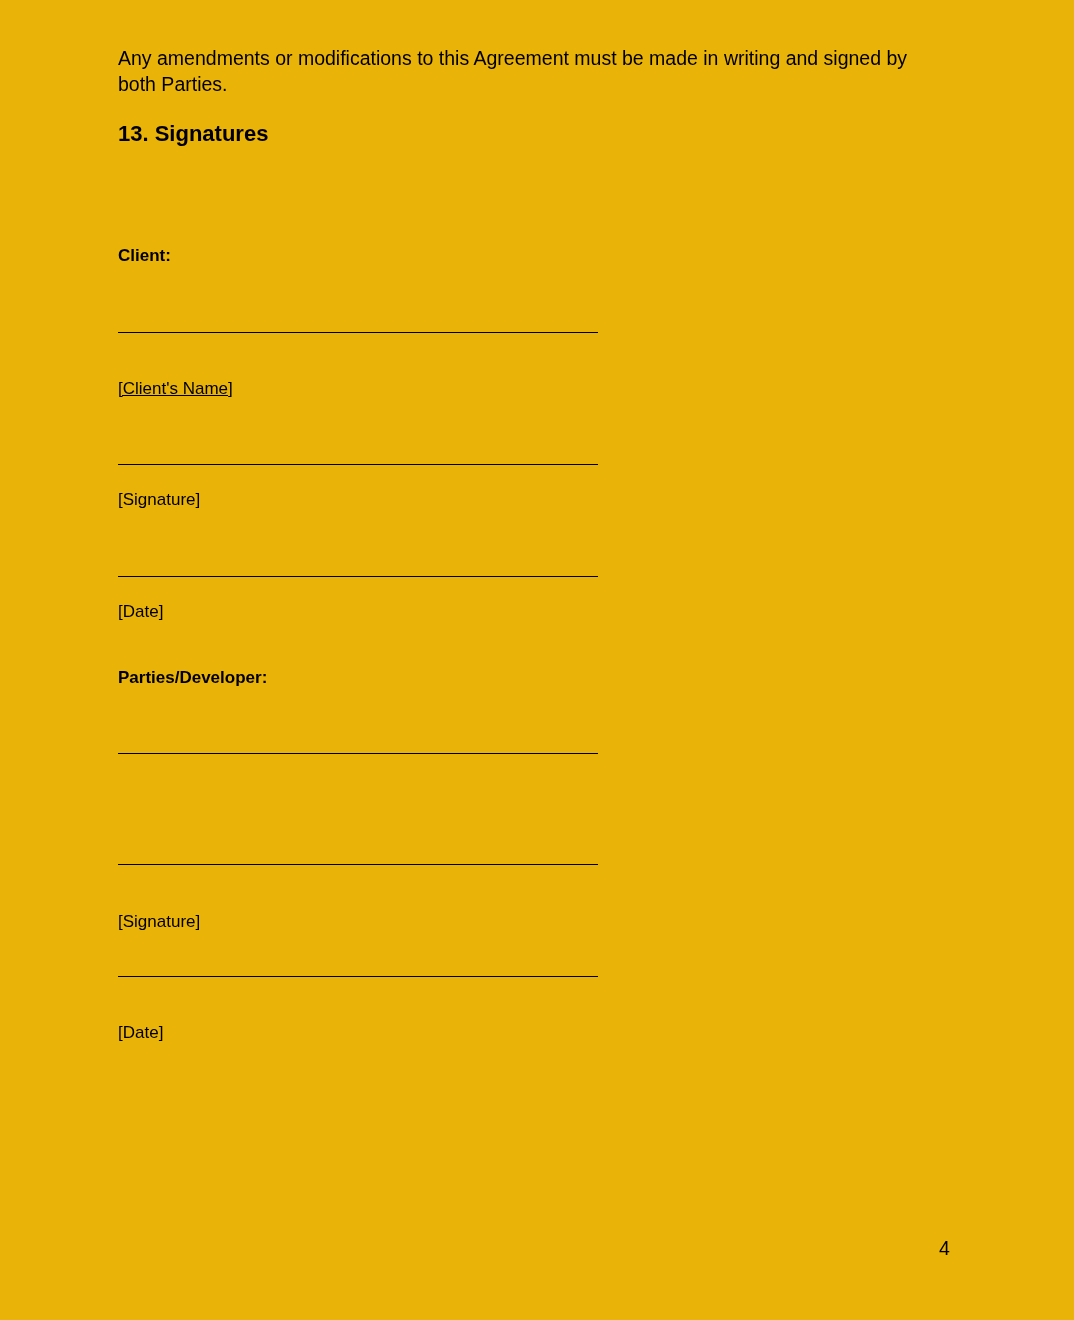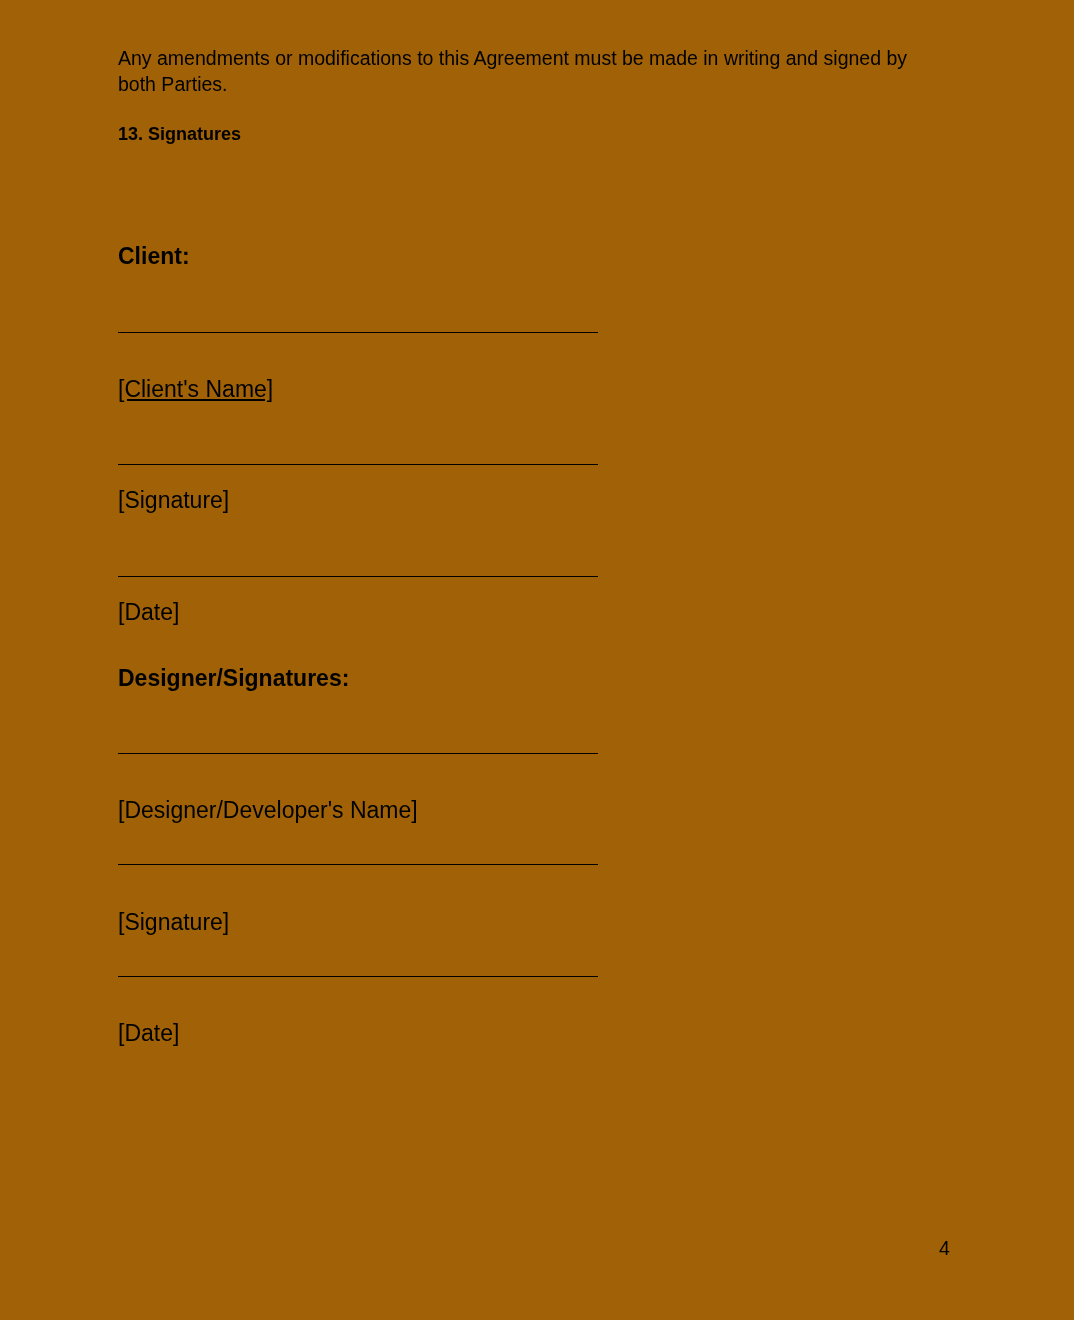--- a/index.html
+++ b/index.html
@@ -1,25 +1,25 @@
 <!DOCTYPE html>
 <html><head>
   <meta charset="utf-8">
   <style>
     html, body { margin: 0; padding: 0; background: #ffffff; }
     body {
       width: 1074px; height: 1320px; position: relative; overflow: hidden;
       font-family: "Liberation Sans", sans-serif; color: #000;
     }
-    .page { position: absolute; left: 0; top: 0; width: 1074px; height: 1320px; background: #a16207; }
+    .page { position: absolute; left: 0; top: 0; width: 1074px; height: 1320px; background: #eab308; }
     .abs { position: absolute; left: 118px; white-space: nowrap; }
-    .body-text { font-size: 23px; line-height: 26px; }
+    .body-text { font-size: 17px; line-height: 26px; }
     .para { position: absolute; left: 118px; width: 800px; font-size: 19.5px; line-height: 26px; }
     .bold { font-weight: bold; }
-    .heading { font-size: 18px; font-weight: bold; line-height: 28px; }
+    .heading { font-size: 22px; font-weight: bold; line-height: 28px; }
     .sigline { position: absolute; left: 118px; width: 480px; height: 0; border-top: 1.5px solid #000; }
     .pagenum { position: absolute; left: 939px; top: 1236px; font-size: 19.5px; line-height: 24px; }
   </style>
 </head>
 <body>
 
 <div class="page">
 
   <div class="para" style="top:45px;">Any amendments or modifications to this Agreement must be made in writing and signed by both Parties.</div>
 
@@ -30,24 +30,23 @@
 
   <div class="sigline" style="top:332px;"></div>
   <div class="abs body-text" style="top:376px;text-decoration:underline;">[Client's Name]</div>
 
   <div class="sigline" style="top:464px;"></div>
   <div class="abs body-text" style="top:487px;">[Signature]</div>
 
   <div class="sigline" style="top:576px;"></div>
   <div class="abs body-text" style="top:599px;">[Date]</div>
 
-  <div class="abs body-text bold" style="top:665px;">Designer/Signatures:</div>
+  <div class="abs body-text bold" style="top:665px;">Parties/Developer:</div>
 
   <div class="sigline" style="top:753px;"></div>
-  <div class="abs body-text" style="top:797px;">[Designer/Developer's Name]</div>
 
   <div class="sigline" style="top:864px;"></div>
   <div class="abs body-text" style="top:909px;">[Signature]</div>
 
   <div class="sigline" style="top:976px;"></div>
   <div class="abs body-text" style="top:1020px;">[Date]</div>
 
   <div class="pagenum">4</div>
 </div>
 

